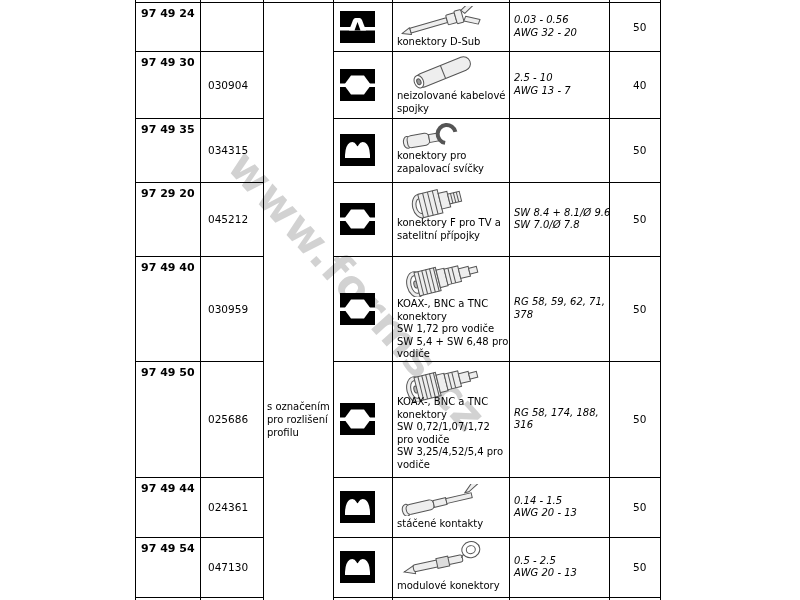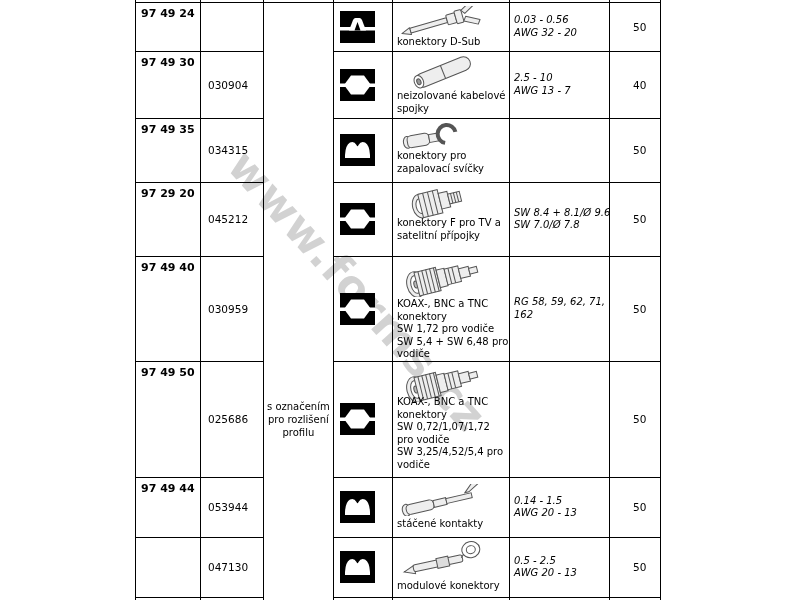--- a/index.html
+++ b/index.html
@@ -22,21 +22,21 @@
      white-space:pre;font-size:10px;line-height:12.5px;font-style:italic;}
   .g{left:609px;width:51px;display:flex;align-items:center;padding-left:8px;margin-left:16px;}
   .r0{top:2px;height:49px}.r1{top:51px;height:67px}.r2{top:118px;height:64px}
   .r3{top:182px;height:74px}.r4{top:256px;height:105px}.r5{top:361px;height:116px}
   .r6{top:477px;height:60px}.r7{top:537px;height:60px}
   .desc{position:absolute;left:397px;width:112px;z-index:2;
         font-size:10px;line-height:12.5px;white-space:pre;}
   .dt0{top:36px}.dt1{top:90px}.dt2{top:150px}.dt3{top:217px}
   .dt4{top:298px}.dt5{top:396px}.dt6{top:518px}.dt7{top:580px}
   .note{position:absolute;left:267px;top:400px;z-index:2;
-        font-size:10px;line-height:13px;white-space:pre;text-align:center;}
+        font-size:10px;line-height:13px;white-space:pre;}
   .pimg{position:absolute;z-index:2;}
   .pimg svg{display:block;}
   .pimg [stroke]{stroke:#555;}
 </style>
 </head>
 <body>
 
 <div class="page">
 
   <div class="watermark">www.forms.cz</div>
@@ -208,21 +208,21 @@
           <rect x="68" y="17" width="8" height="6"></rect>
         </g>
       </svg>
   </div>
   <div class="desc dt4">KOAX-, BNC a TNC
 konektory
 SW 1,72 pro vodiče
 SW 5,4 + SW 6,48 pro
 vodiče</div>
   <div class="cell f r4">RG 58, 59, 62, 71,
-162</div>
+378</div>
   <div class="cell g r4">50</div>
 
   <div class="cell a r5">97 49 50</div>
   <div class="cell b r5">025686</div>
   <div class="cell d r5">
     <svg width="35" height="32" viewBox="0 0 35 32" title="hexagon-crimp-profile">
         <rect width="35" height="32" fill="#000"></rect>
         <rect x="0" y="14.5" width="35" height="3.5" fill="#fff"></rect>
         <polygon points="11,6.5 24,6.5 31,16 24,25.5 11,25.5 4,16" fill="#fff"></polygon>
       </svg>
@@ -247,24 +247,26 @@
           <rect x="68" y="17" width="8" height="6"></rect>
         </g>
       </svg>
   </div>
   <div class="desc dt5">KOAX-, BNC a TNC
 konektory
 SW 0,72/1,07/1,72
 pro vodiče
 SW 3,25/4,52/5,4 pro
 vodiče</div>
+  <div class="cell f r5">RG 58, 174, 188,
+316</div>
   <div class="cell g r5">50</div>
 
   <div class="cell a r6">97 49 44</div>
-  <div class="cell b r6">053944</div>
+  <div class="cell b r6">024361</div>
   <div class="cell d r6">
     <svg width="35" height="32" viewBox="0 0 35 32" title="double-hump-crimp-profile">
         <rect width="35" height="32" fill="#000"></rect>
         <path d="M5,24 L5,21 Q5.5,11 10,8.5 Q14,6.5 16.5,11 Q17.5,13.5 18.5,11 Q21,6.5 25,8.5 Q29.5,11 30,21 L30,24 Z" fill="#fff"></path>
       </svg>
   </div>
   <div class="pimg" style="left:396px;top:484px">
     <svg width="92" height="32" viewBox="0 0 92 32">
         <g transform="rotate(-13 46 16)" stroke="#555" fill="#eee">
           <ellipse cx="9" cy="18" rx="4" ry="6"></ellipse>
@@ -273,20 +275,21 @@
           <rect x="50" y="15.5" width="26" height="5"></rect>
           <polygon points="70,14 81,4 85,8 74,14"></polygon>
         </g>
       </svg>
   </div>
   <div class="desc dt6">stáčené kontakty</div>
   <div class="cell f r6">0.14 - 1.5
 AWG 20 - 13</div>
   <div class="cell g r6">50</div>
 
+  <div class="cell a r7">97 49 54</div>
   <div class="cell b r7">047130</div>
   <div class="cell d r7">
     <svg width="35" height="32" viewBox="0 0 35 32" title="double-hump-crimp-profile">
         <rect width="35" height="32" fill="#000"></rect>
         <path d="M5,24 L5,21 Q5.5,11 10,8.5 Q14,6.5 16.5,11 Q17.5,13.5 18.5,11 Q21,6.5 25,8.5 Q29.5,11 30,21 L30,24 Z" fill="#fff"></path>
       </svg>
   </div>
   <div class="pimg" style="left:398px;top:541px">
     <svg width="96" height="34" viewBox="0 0 96 34">
         <g transform="rotate(-12 48 17)" stroke="#555" fill="#eee">

